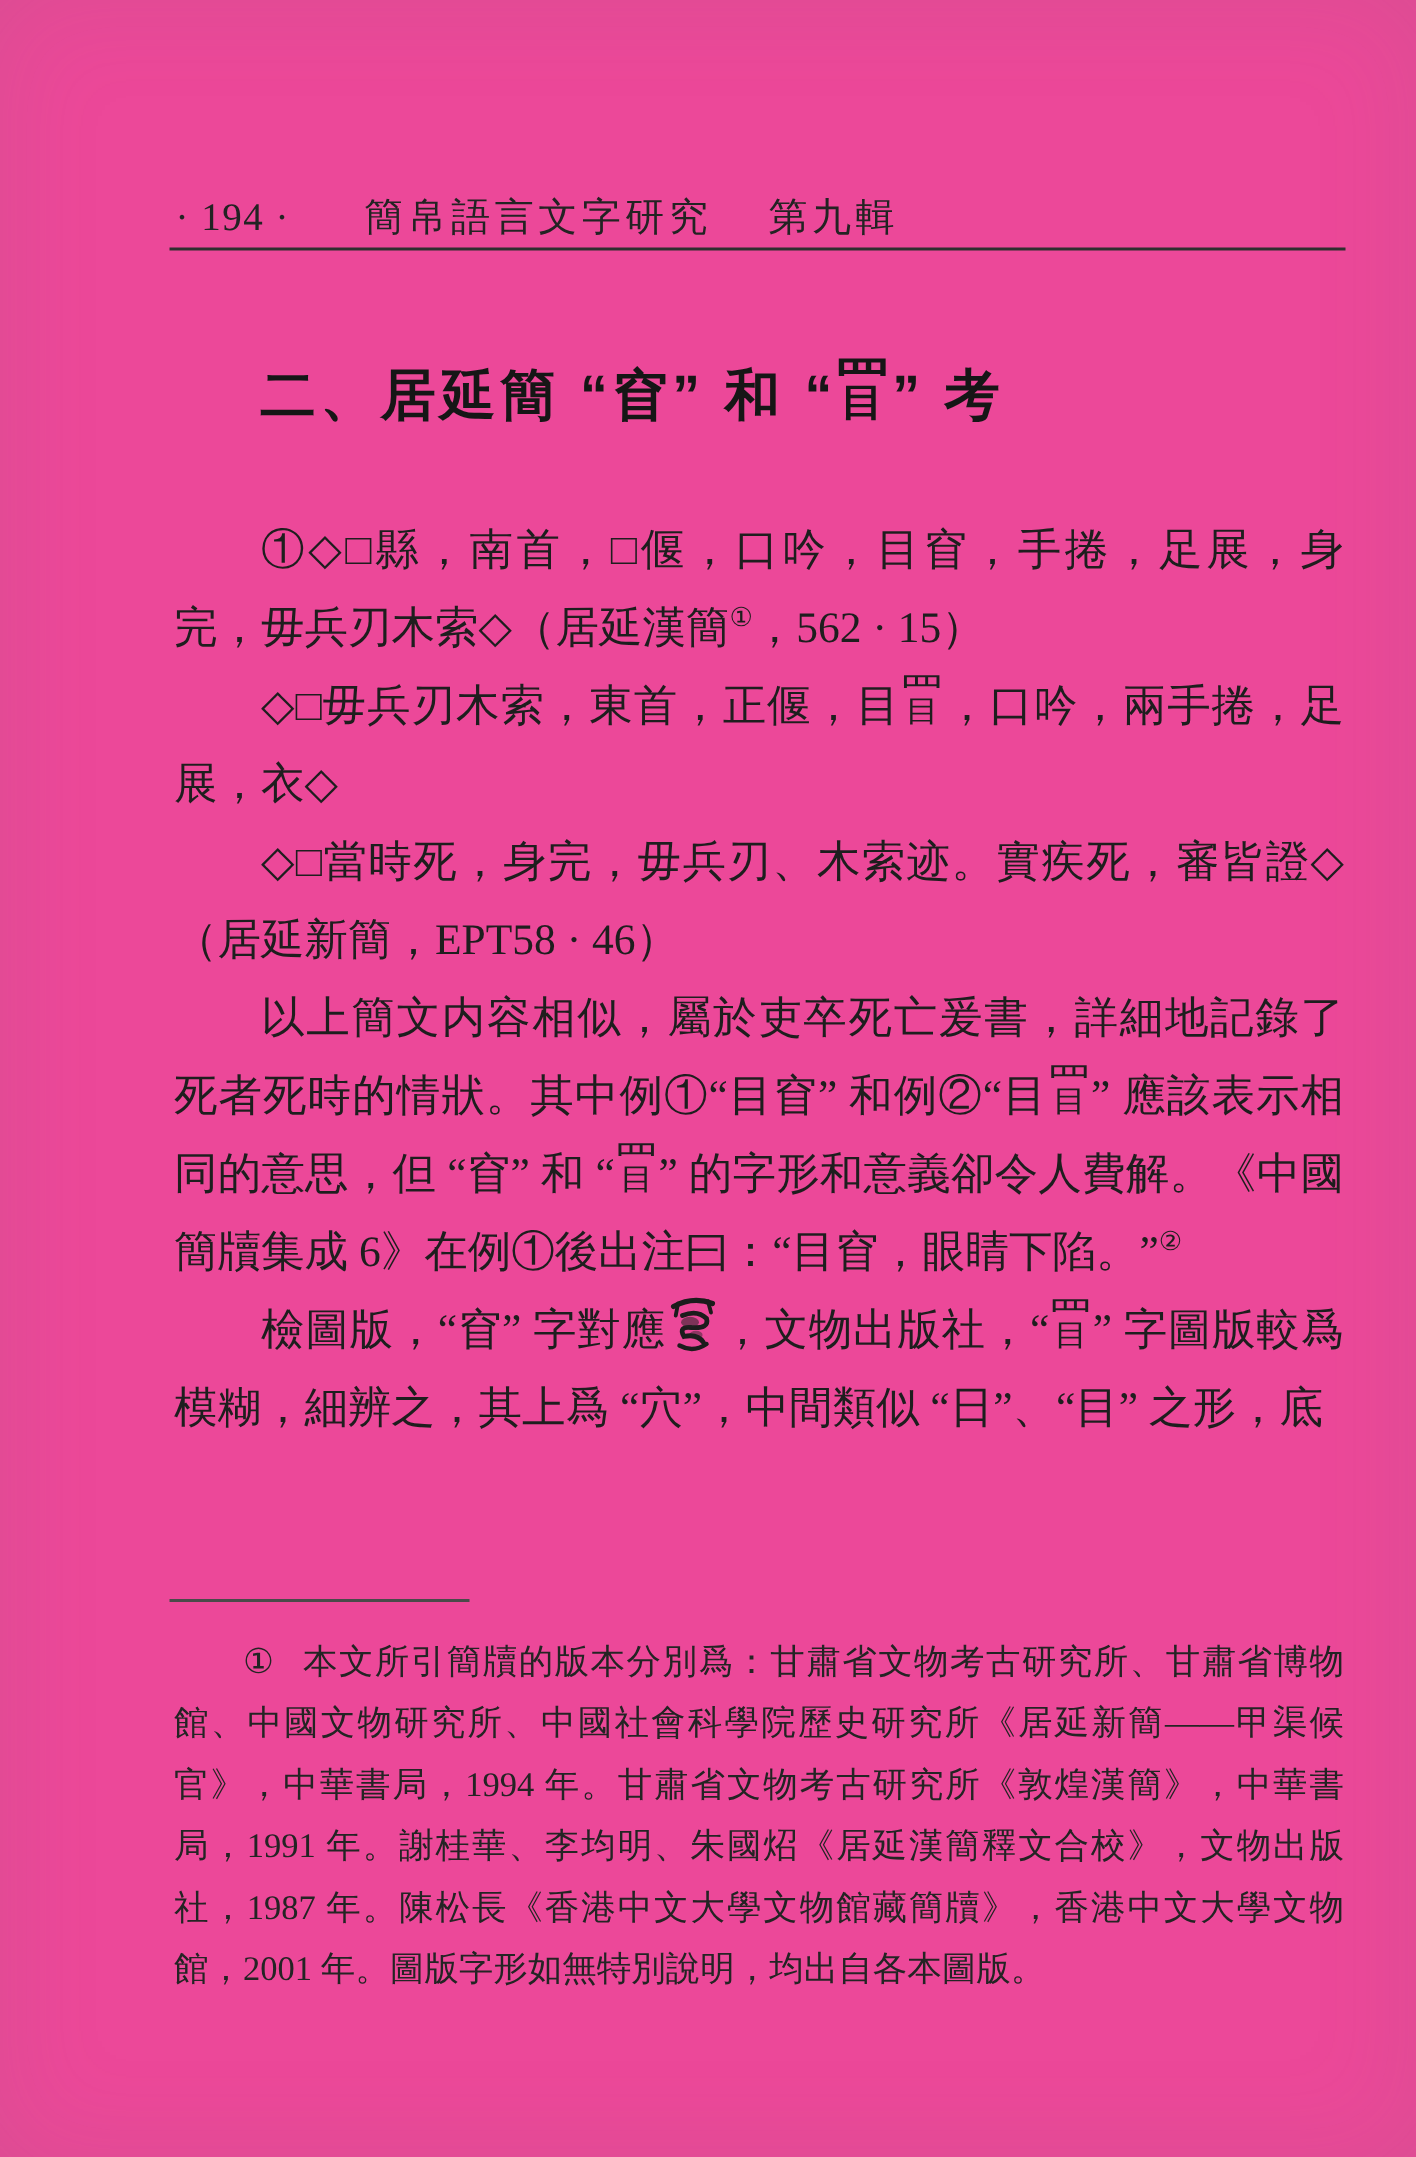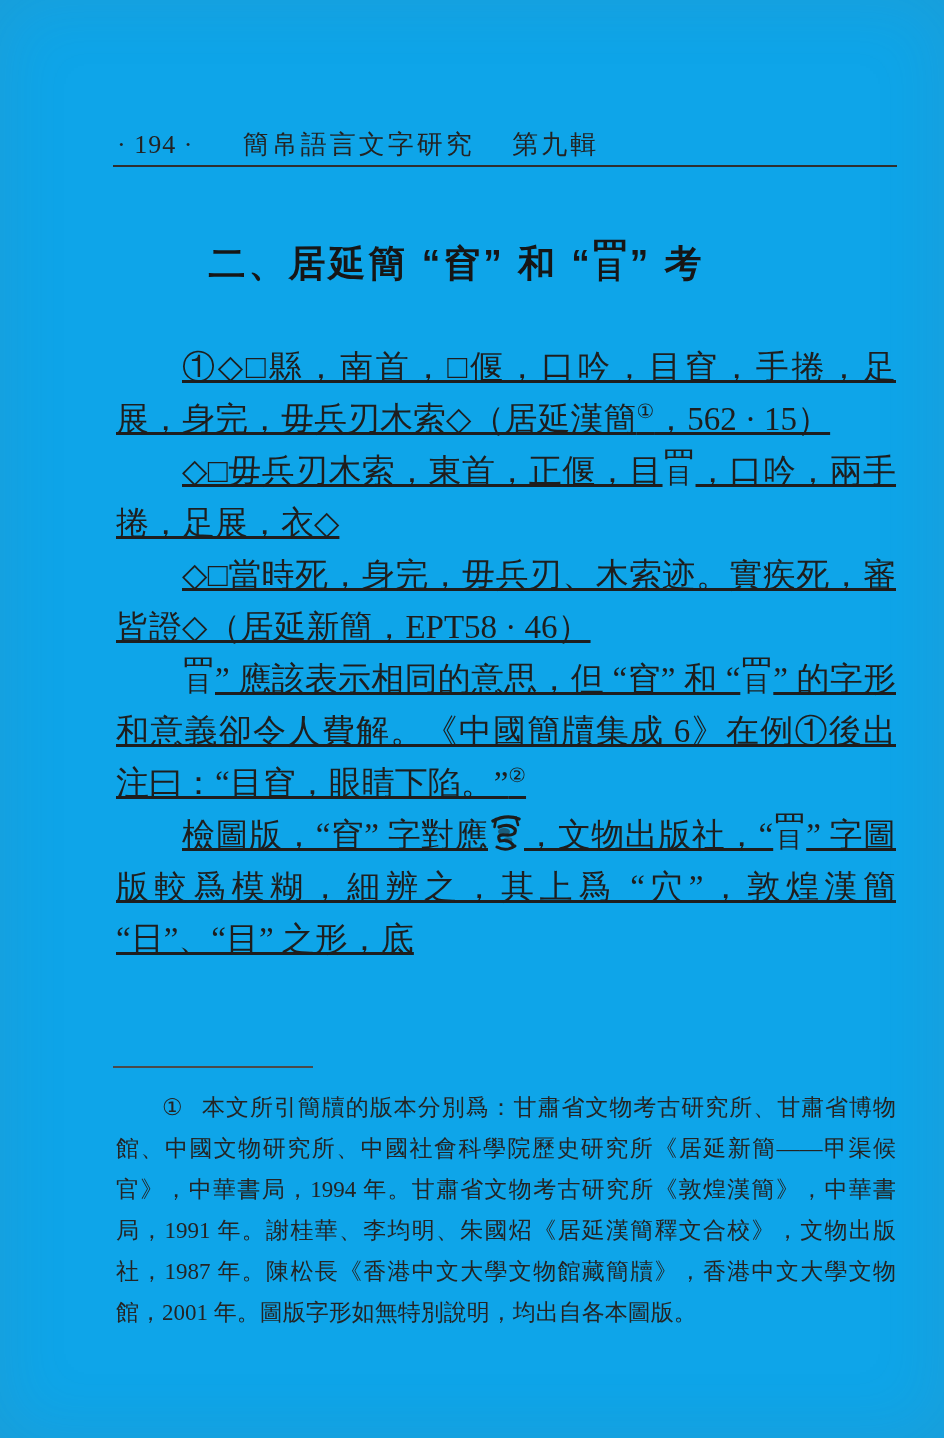--- a/index.html
+++ b/index.html
@@ -1,36 +1,36 @@
 <!DOCTYPE html>
 <html><head>
 <meta charset="utf-8">
 <style>
   html,body{margin:0;padding:0;background:#e9e9e7;}
   .page{
     position:relative;width:944px;height:1438px;margin:0 auto;
-    background:#0ea5e9;color:#1f1f1f;overflow:hidden;
+    background:#ec4899;color:#1f1f1f;overflow:hidden;
     font-family:"Liberation Serif","DejaVu Serif",serif;
   }
   .page::after{content:"";position:absolute;inset:0;pointer-events:none;
     box-shadow:inset 0 0 70px rgba(110,110,105,.14);}
   
   .hdr{position:absolute;top:127px;left:117px;width:780px;
     font-size:26px;letter-spacing:1px;color:#232323;white-space:nowrap;}
   .hdr .pnum{display:inline-block;}
   .hdr .btitle{display:inline-block;margin-left:42px;letter-spacing:3px;}
   .hdr .vol{display:inline-block;margin-left:30px;letter-spacing:3px;}
   .hdr-rule{position:absolute;top:165px;left:113px;width:784px;height:2px;background:#2f2f2f;}
   
   .title{position:absolute;top:239px;left:0;width:843px;margin:0;
     text-align:center;font-family:"Liberation Sans","DejaVu Sans",sans-serif;
-    font-weight:bold;font-size:37px;letter-spacing:3px;color:#161616;padding-left:35px;}
+    font-weight:bold;font-size:37px;letter-spacing:3px;color:#161616;}
   
   .content{position:absolute;top:341px;left:116px;width:780px;
-    font-size:33px;line-height:52px;text-align:justify;color:#1e1e1e;text-decoration:underline;}
+    font-size:29px;line-height:52px;text-align:justify;color:#1e1e1e;}
   .content p{margin:0;text-indent:2em;}
   .supref{font-size:0.60em;vertical-align:super;line-height:0;}
   
   .char-stack{display:inline-block;position:relative;width:1em;height:0.96em;
     vertical-align:-0.12em;text-indent:0;}
   .char-stack .top{position:absolute;left:0;right:0;top:-0.30em;text-align:center;
     transform:scaleY(0.82);line-height:1;font-size:0.94em;}
   .char-stack .bottom{position:absolute;left:0;right:0;bottom:-0.04em;text-align:center;
     transform:scaleY(0.88);transform-origin:center bottom;line-height:1;font-size:0.78em;}
   
@@ -58,33 +58,33 @@
 
   <div class="content">
 
     <p><span>①◇□縣，南首，□偃，口吟，目窅，手捲，足展，身完，毋兵刃木索◇（居延漢簡</span><span class="supref">①</span><span>，562 · 15）</span></p>
 
 
     <p><span>◇□毋兵刃木索，東首，正偃，目</span><span class="char-stack"><span class="top">罒</span><span class="bottom">目</span></span><span>，口吟，兩手捲，足展，衣◇</span></p>
 
     <p><span>◇□當時死，身完，毋兵刃、木索迹。實疾死，審皆證◇（居延新簡，EPT58 · 46）</span></p>
 
-    <p><span class="char-stack"><span class="top">罒</span><span class="bottom">目</span></span><span>” 應該表示相同的意思，但 “窅” 和 “</span><span class="char-stack"><span class="top">罒</span><span class="bottom">目</span></span><span>” 的字形和意義卻令人費解。《中國簡牘集成 6》在例①後出注曰：“目窅，眼睛下陷。”</span><span class="supref">②</span></p>
+    <p><span>以上簡文内容相似，屬於吏卒死亡爰書，詳細地記錄了死者死時的情狀。其中例①“目窅” 和例②“目</span><span class="char-stack"><span class="top">罒</span><span class="bottom">目</span></span><span>” 應該表示相同的意思，但 “窅” 和 “</span><span class="char-stack"><span class="top">罒</span><span class="bottom">目</span></span><span>” 的字形和意義卻令人費解。《中國簡牘集成 6》在例①後出注曰：“目窅，眼睛下陷。”</span><span class="supref">②</span></p>
 
     <p><span>檢圖版，“窅” 字對應</span><span class="slip-img"><svg width="36" height="42" viewBox="0 0 36 42" xmlns="http://www.w3.org/2000/svg">
             <g stroke="#1c1c1c" fill="none" stroke-linecap="round">
               <path d="M5 9 Q18 2 31 7" stroke-width="3.4"></path>
               <path d="M8 7 L6.5 15" stroke-width="2.6"></path>
               <path d="M28 5.5 L30 13" stroke-width="2.6"></path>
               <path d="M11 15 Q21 11 27 17 Q29 24 17 23 Q8 22 12 29 Q21 27 25 33" stroke-width="3.2"></path>
               <path d="M9 35 Q18 40 27 34" stroke-width="3"></path>
             </g>
             <ellipse cx="16" cy="19.5" rx="6" ry="3.6" fill="#222" opacity="0.55"></ellipse>
             <ellipse cx="20" cy="28" rx="4.4" ry="2.8" fill="#222" opacity="0.45"></ellipse>
-          </svg></span><span>，文物出版社，“</span><span class="char-stack"><span class="top">罒</span><span class="bottom">目</span></span><span>” 字圖版較爲模糊，細辨之，其上爲 “穴”，敦煌漢簡 “日”、“目” 之形，底</span></p>
+          </svg></span><span>，文物出版社，“</span><span class="char-stack"><span class="top">罒</span><span class="bottom">目</span></span><span>” 字圖版較爲模糊，細辨之，其上爲 “穴”，中間類似 “日”、“目” 之形，底</span></p>
   </div>
 
   <div class="fn-rule"></div>
 
   <div class="footnotes">
     <p><span class="fn-marker">①</span><span>本文所引簡牘的版本分別爲：甘肅省文物考古研究所、甘肅省博物館、中國文物研究所、中國社會科學院歷史研究所《居延新簡——甲渠候官》，中華書局，1994 年。甘肅省文物考古研究所《敦煌漢簡》，中華書局，1991 年。謝桂華、李均明、朱國炤《居延漢簡釋文合校》，文物出版社，1987 年。陳松長《香港中文大學文物館藏簡牘》，香港中文大學文物館，2001 年。圖版字形如無特別說明，均出自各本圖版。</span></p>
   </div>
 
 </div>
 

